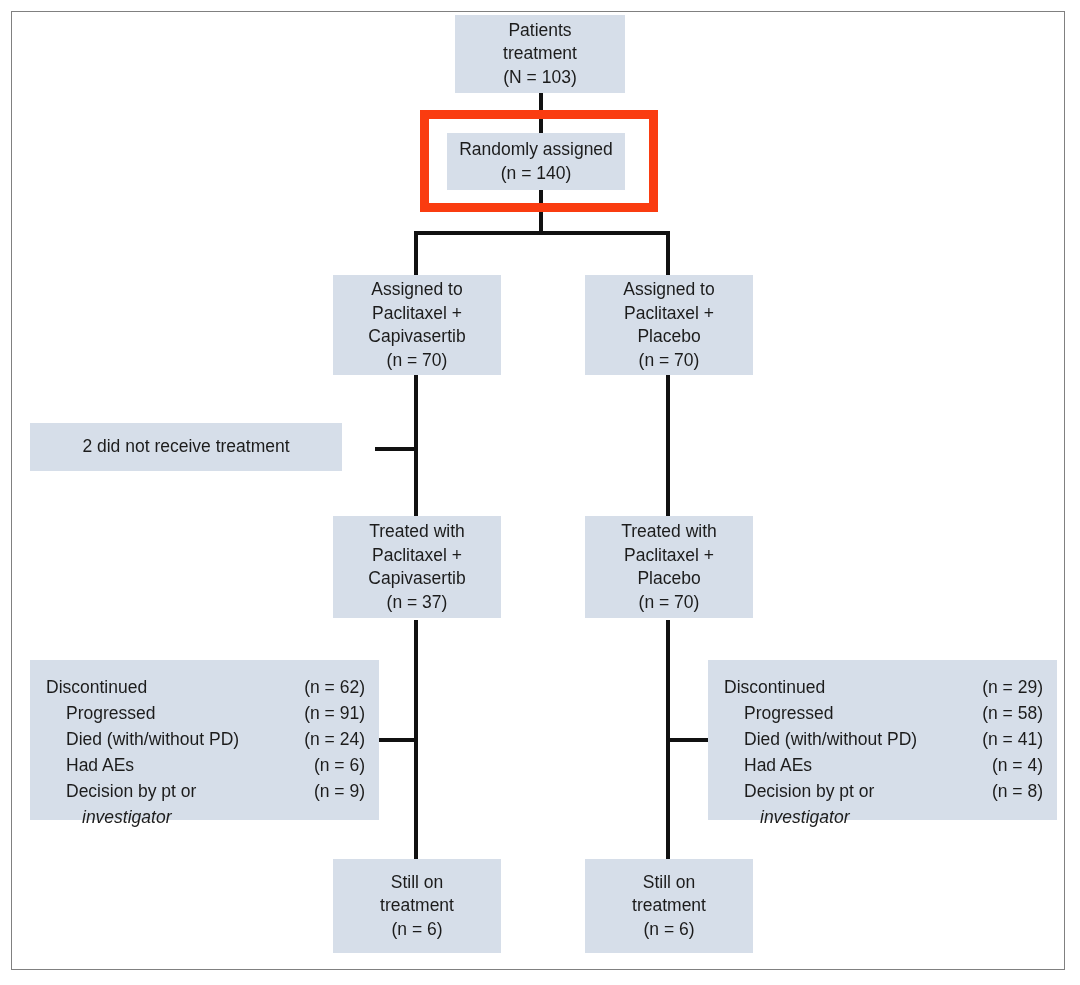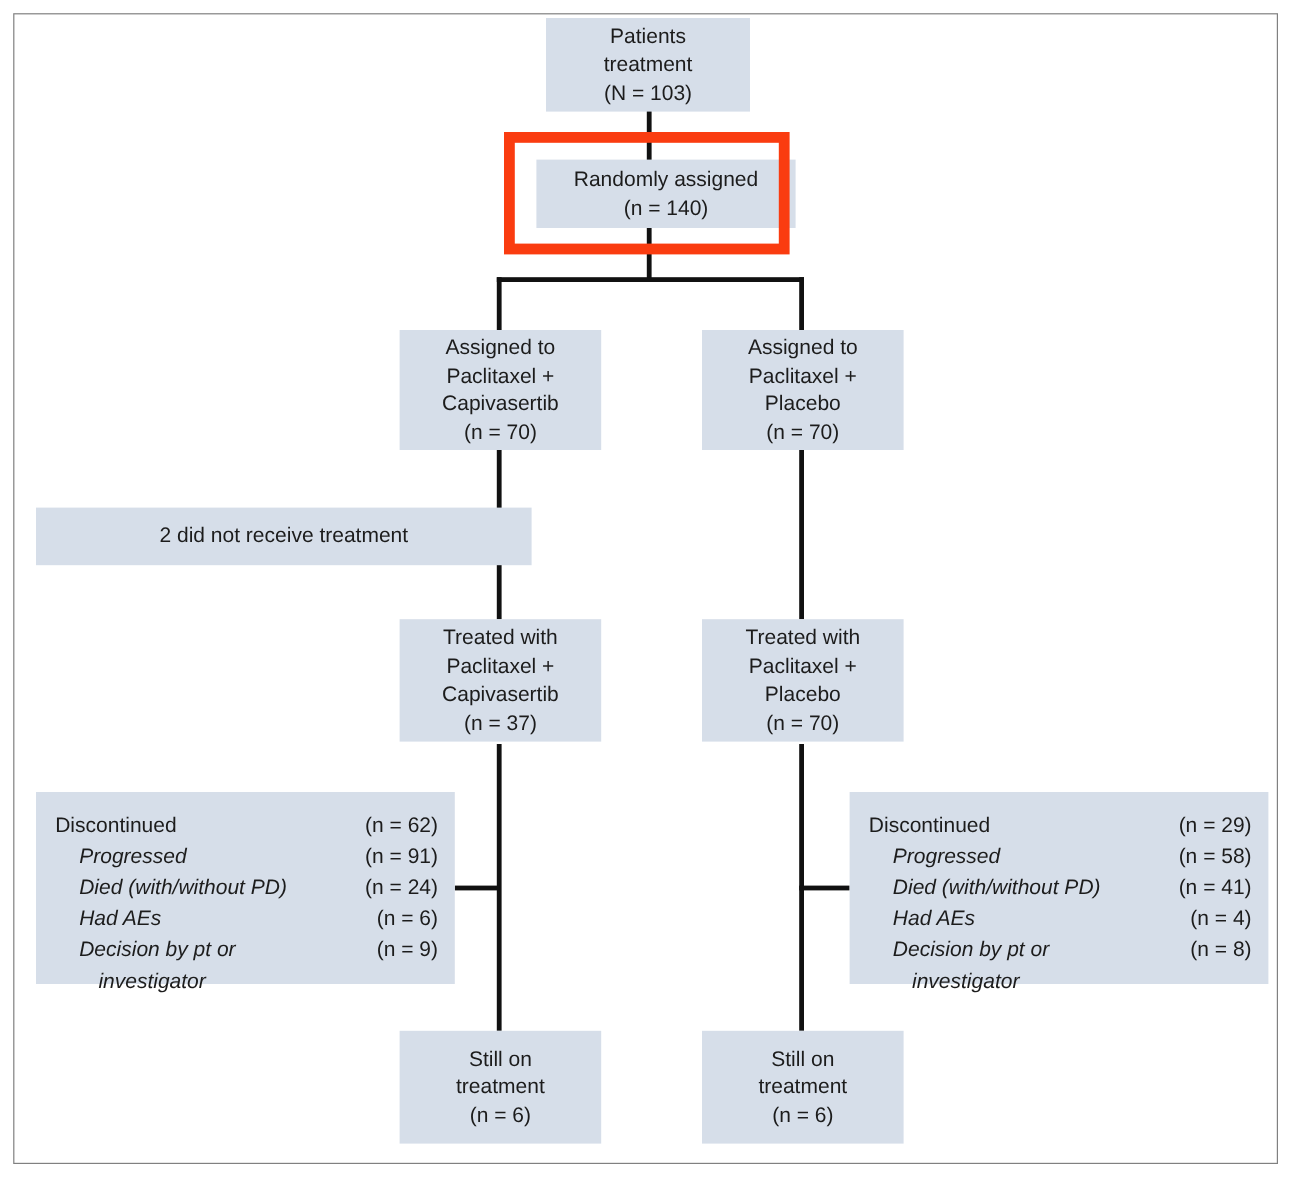--- a/index.html
+++ b/index.html
@@ -80,21 +80,21 @@
     padding: 14px 14px 24px 16px;
   }
   .detail .row {
     display: flex;
     justify-content: space-between;
     align-items: baseline;
     white-space: nowrap;
   }
   .detail .row .lbl { text-align: left; }
   .detail .row .val { text-align: right; }
-  .detail .row.indent .lbl { padding-left: 20px; font-style: italic; }
+  .detail .row.indent .lbl { padding-left: 20px; }
   .detail .row.indent2 .lbl { padding-left: 36px; font-style: italic; }
 
   
   #highlight-rect {
     position: absolute;
     border: 9px solid #fa3c10;
     box-sizing: border-box;
     background: transparent;
     pointer-events: none;
   }
@@ -127,42 +127,42 @@
   <div class="vline" style="left: 666px; top: 620px; height: 239px; background: rgb(17, 17, 17);"></div>
 
   <div class="hline" style="left: 666px; top: 738px; width: 42px; background: rgb(17, 17, 17);"></div>
 
   <div class="node" style="left: 455px; top: 15px; width: 170px; height: 78px; background: rgb(214, 222, 233); color: rgb(28, 28, 28);">
     <span class="line">Patients</span>
     <span class="line">treatment</span>
     <span class="line">(N = 103)</span>
   </div>
 
-  <div class="node" style="left: 447px; top: 133px; width: 216px; height: 57px; background: rgb(214, 222, 233); color: rgb(28, 28, 28);">
+  <div class="node" style="left: 447px; top: 133px; width: 178px; height: 57px; background: rgb(214, 222, 233); color: rgb(28, 28, 28);">
     <span class="line">Randomly assigned</span>
     <span class="line">(n = 140)</span>
   </div>
 
   <div id="highlight-rect" style="left: 420px; top: 110px; width: 238px; height: 102px; border-color: rgb(250, 60, 16);"></div>
 
   <div class="node" style="left: 333px; top: 275px; width: 168px; height: 100px; background: rgb(214, 222, 233); color: rgb(28, 28, 28);">
     <span class="line">Assigned to</span>
     <span class="line">Paclitaxel +</span>
     <span class="line">Capivasertib</span>
     <span class="line">(n = 70)</span>
   </div>
 
   <div class="node" style="left: 585px; top: 275px; width: 168px; height: 100px; background: rgb(214, 222, 233); color: rgb(28, 28, 28);">
     <span class="line">Assigned to</span>
     <span class="line">Paclitaxel +</span>
     <span class="line">Placebo</span>
     <span class="line">(n = 70)</span>
   </div>
 
-  <div class="node centered-single" style="left: 30px; top: 423px; width: 413px; height: 48px; background: rgb(214, 222, 233); color: rgb(28, 28, 28);">
+  <div class="node centered-single" style="left: 30px; top: 423px; width: 312px; height: 48px; background: rgb(214, 222, 233); color: rgb(28, 28, 28);">
     <span class="line">2 did not receive treatment</span>
   </div>
 
   <div class="node" style="left: 333px; top: 516px; width: 168px; height: 102px; background: rgb(214, 222, 233); color: rgb(28, 28, 28);">
     <span class="line">Treated with</span>
     <span class="line">Paclitaxel +</span>
     <span class="line">Capivasertib</span>
     <span class="line">(n = 37)</span>
   </div>
 

